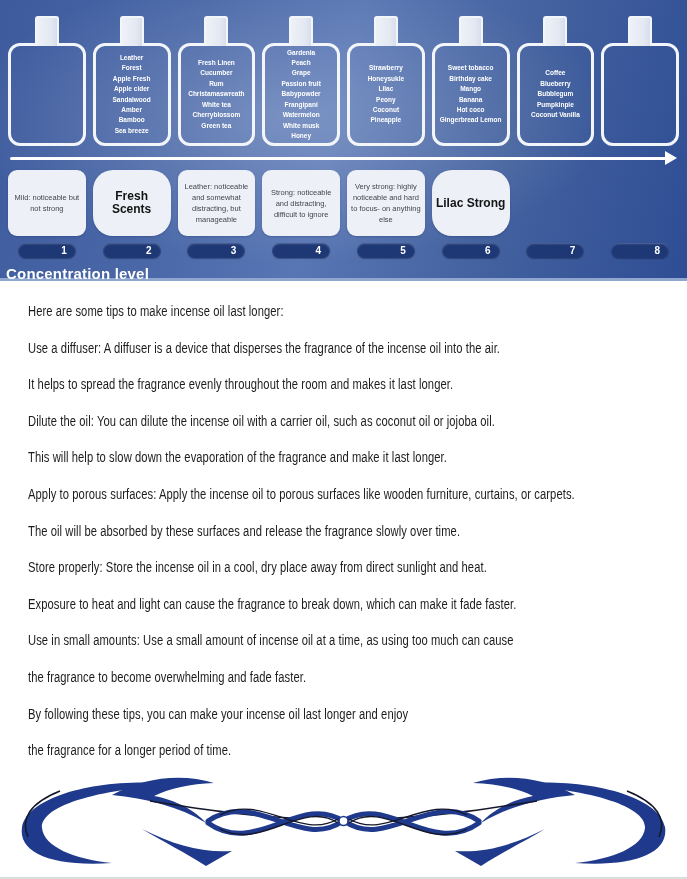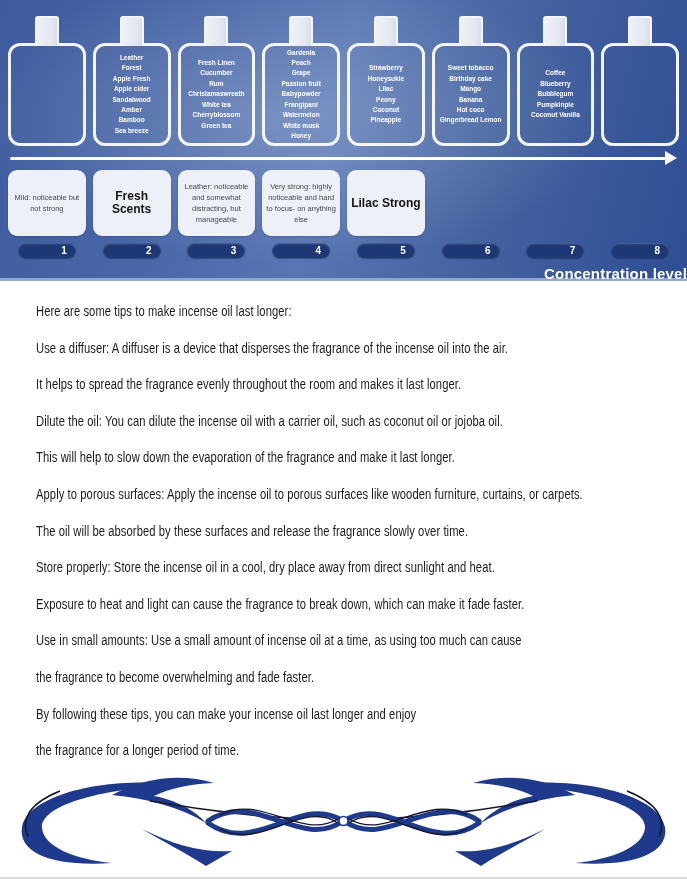--- a/index.html
+++ b/index.html
@@ -41,34 +41,34 @@
     border-left:12px solid #fff; border-top:7.5px solid transparent; border-bottom:7.5px solid transparent;
   }
 
   .levels { margin-top:2px; }
   .level-card {
     background:#edf1f7; color:#45454d; border-radius:9px; height:66px;
     display:flex; align-items:center; justify-content:center; text-align:center;
     font-size:7.5px; line-height:11px; padding:4px 4px;
     box-shadow:0 1px 2px rgba(20,35,80,0.25);
   }
-  .level-card.big { font-size:12px; line-height:13px; font-weight:bold; color:#141414; }
+  .level-card.big { font-size:12px; line-height:13px; font-weight:bold; color:#141414;border-radius:20px; }
 
   .pills { margin-top:7px; }
   .pill {
     height:15px; width:58px; margin:0 auto; background:#1e3876; border-radius:8px;
     color:#fff; font-size:10px; font-weight:bold;
     display:flex; align-items:center; justify-content:flex-end; padding-right:9px;
     box-shadow:inset 0 1px 2px rgba(255,255,255,0.25), 0 1px 1px rgba(10,20,50,0.4);
   }
 
-  .axis-label { margin:7px 0 0 6px; color:#fff; font-weight:bold; font-size:15px; letter-spacing:0.2px;text-align:right; }
+  .axis-label { margin:7px 0 0 6px; color:#fff; font-weight:bold; font-size:15px; letter-spacing:0.2px; }
 
   
-  .bodycopy { padding:12px 0 0 28px;margin-left:8px; }
+  .bodycopy { padding:12px 0 0 28px; }
   .copy-scale { transform:scaleX(0.8); transform-origin:0 0; width:125%; }
   .copy-scale p {
     font-size:14px; line-height:36.6px; color:#1c1c1c; white-space:nowrap; letter-spacing:0.1px;
   }
 
   
   .flourish { display:block; width:687px; height:100px; margin-top:2px; }
 </style>
 </head>
 <body>
@@ -177,20 +177,21 @@
 
     <div class="axis-arrow">
       <div class="line"></div>
       <div class="head"></div>
     </div>
 
     <div class="cols levels">
       <div class="level-card">Mild: noticeable but not strong</div>
       <div class="level-card big">Fresh Scents</div>
       <div class="level-card">Leather: noticeable and somewhat distracting, but manageable</div>
+      <div class="level-card">Strong: noticeable and distracting, difficult to ignore</div>
       <div class="level-card">Very strong: highly noticeable and hard to focus- on anything else</div>
       <div class="level-card big">Lilac Strong</div>
     </div>
 
     <div class="cols pills">
       <div class="pill">
           <span>1</span>
         </div>
       <div class="pill">
           <span>2</span>

